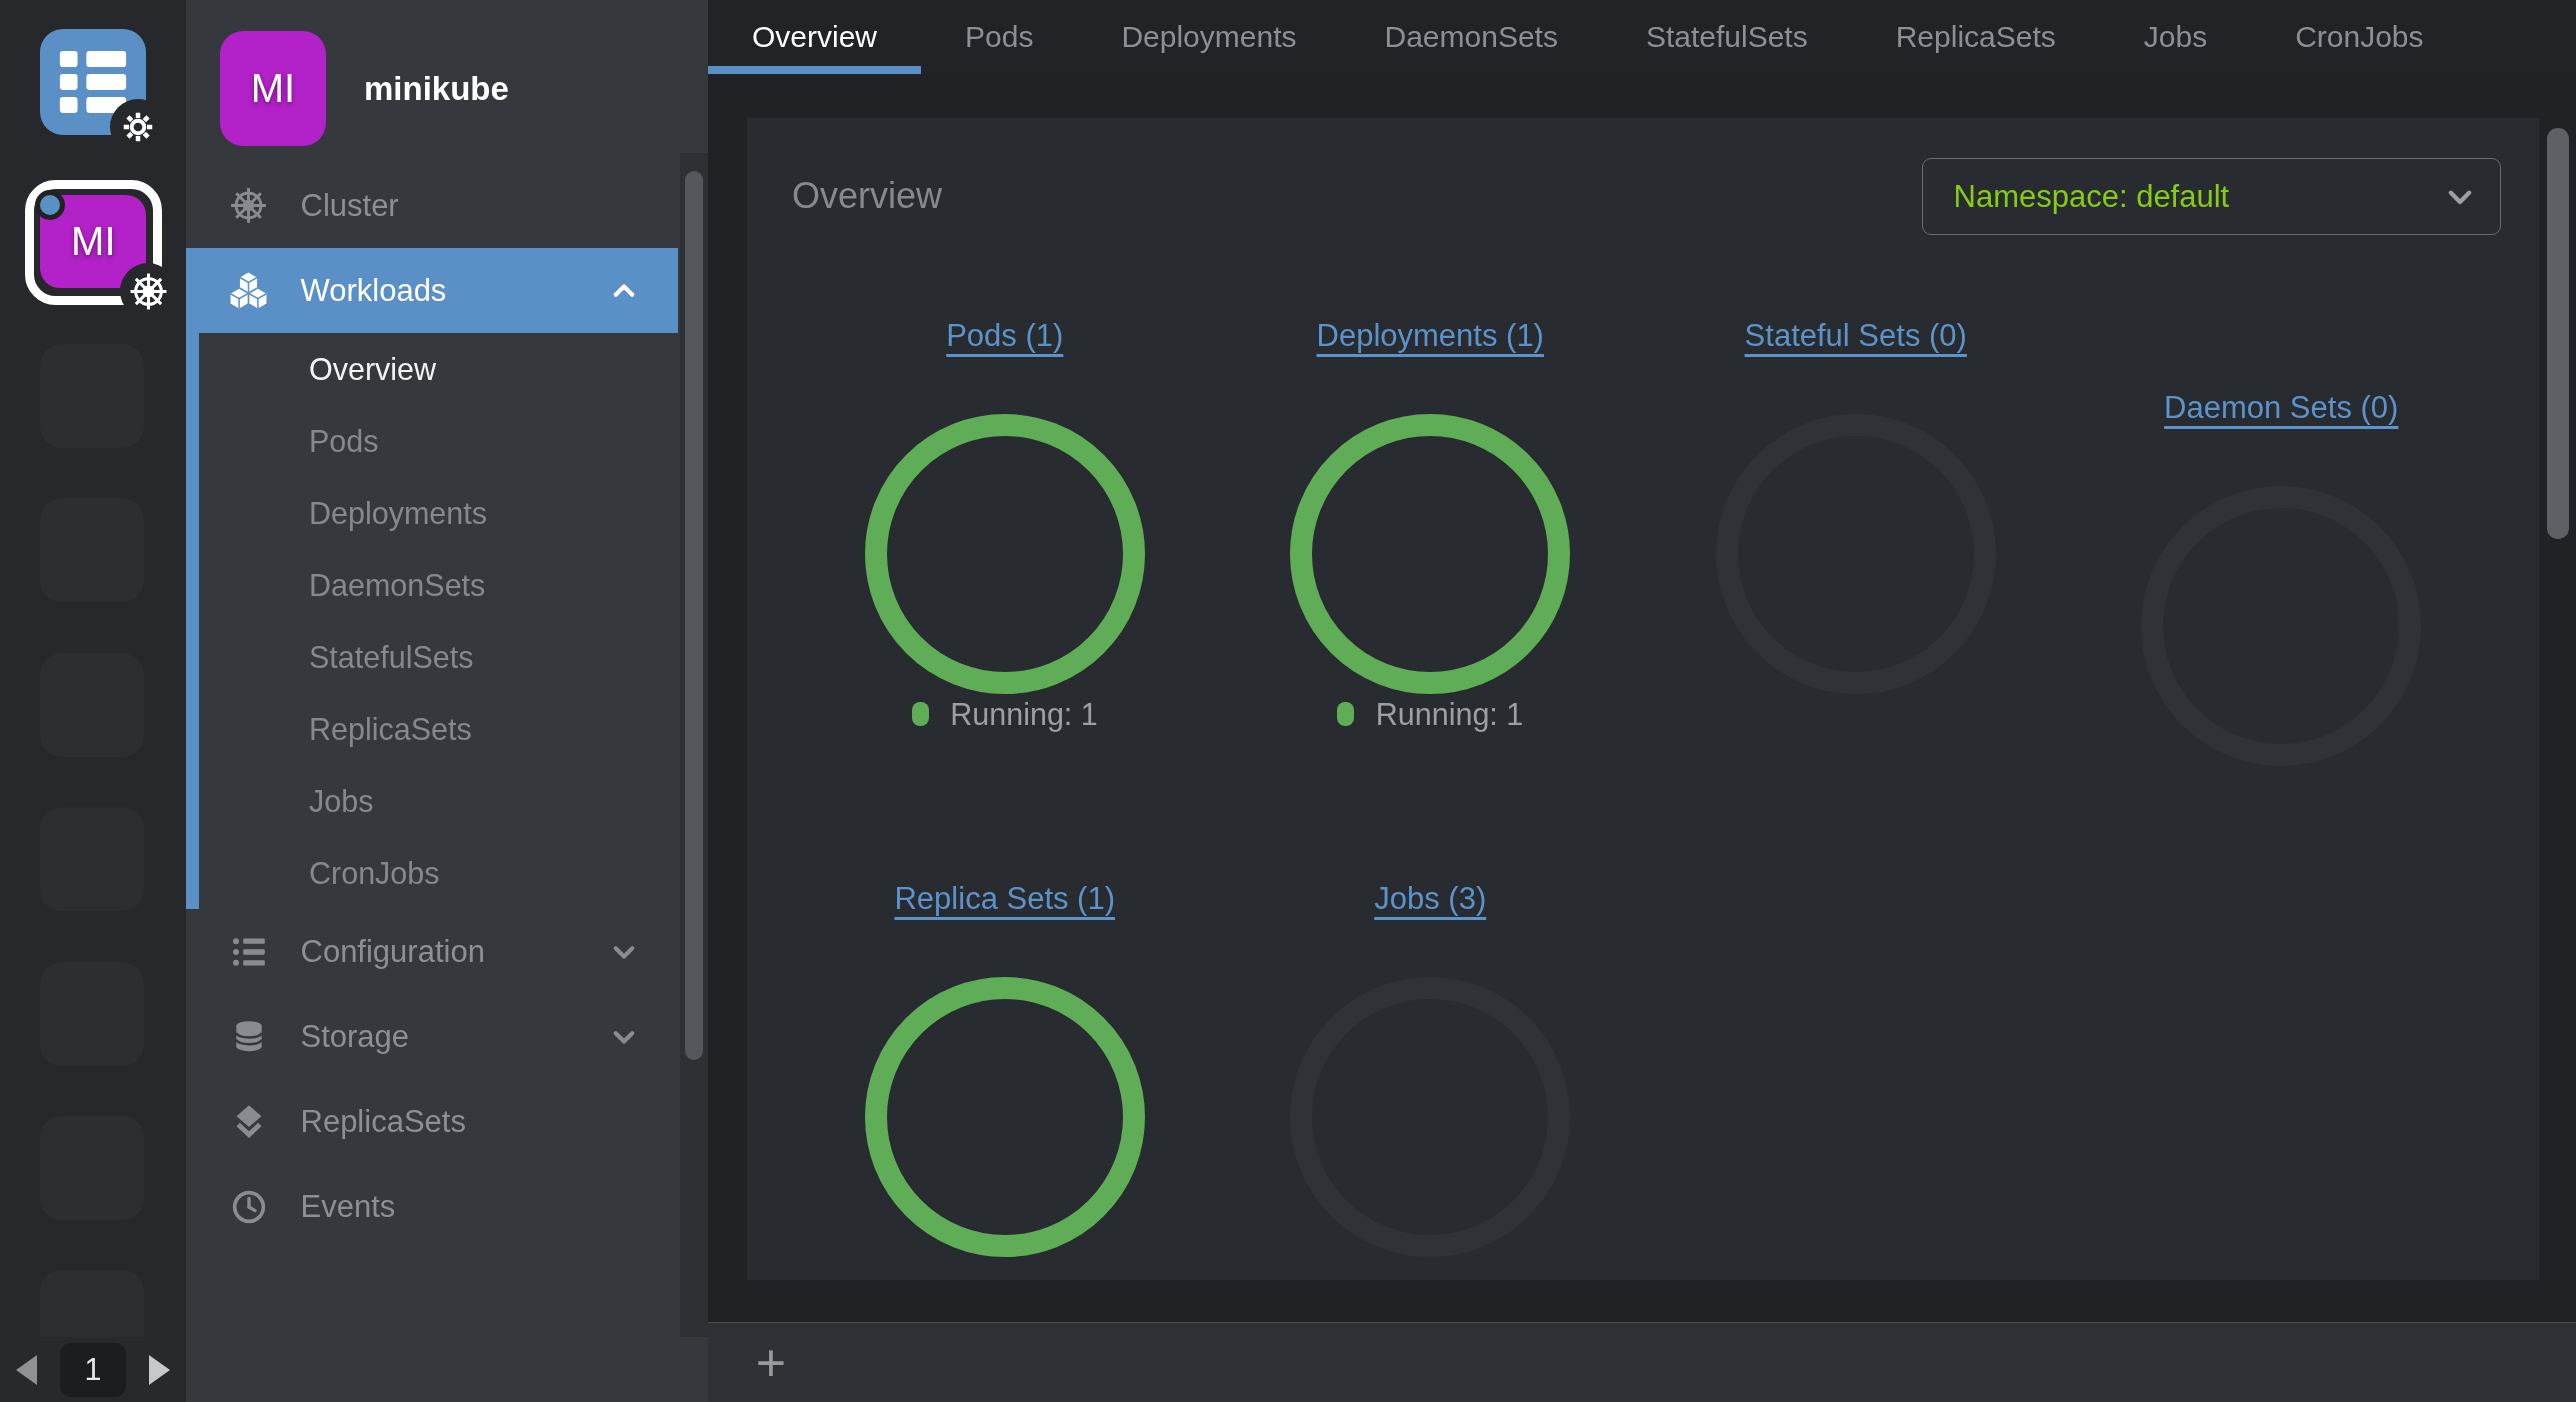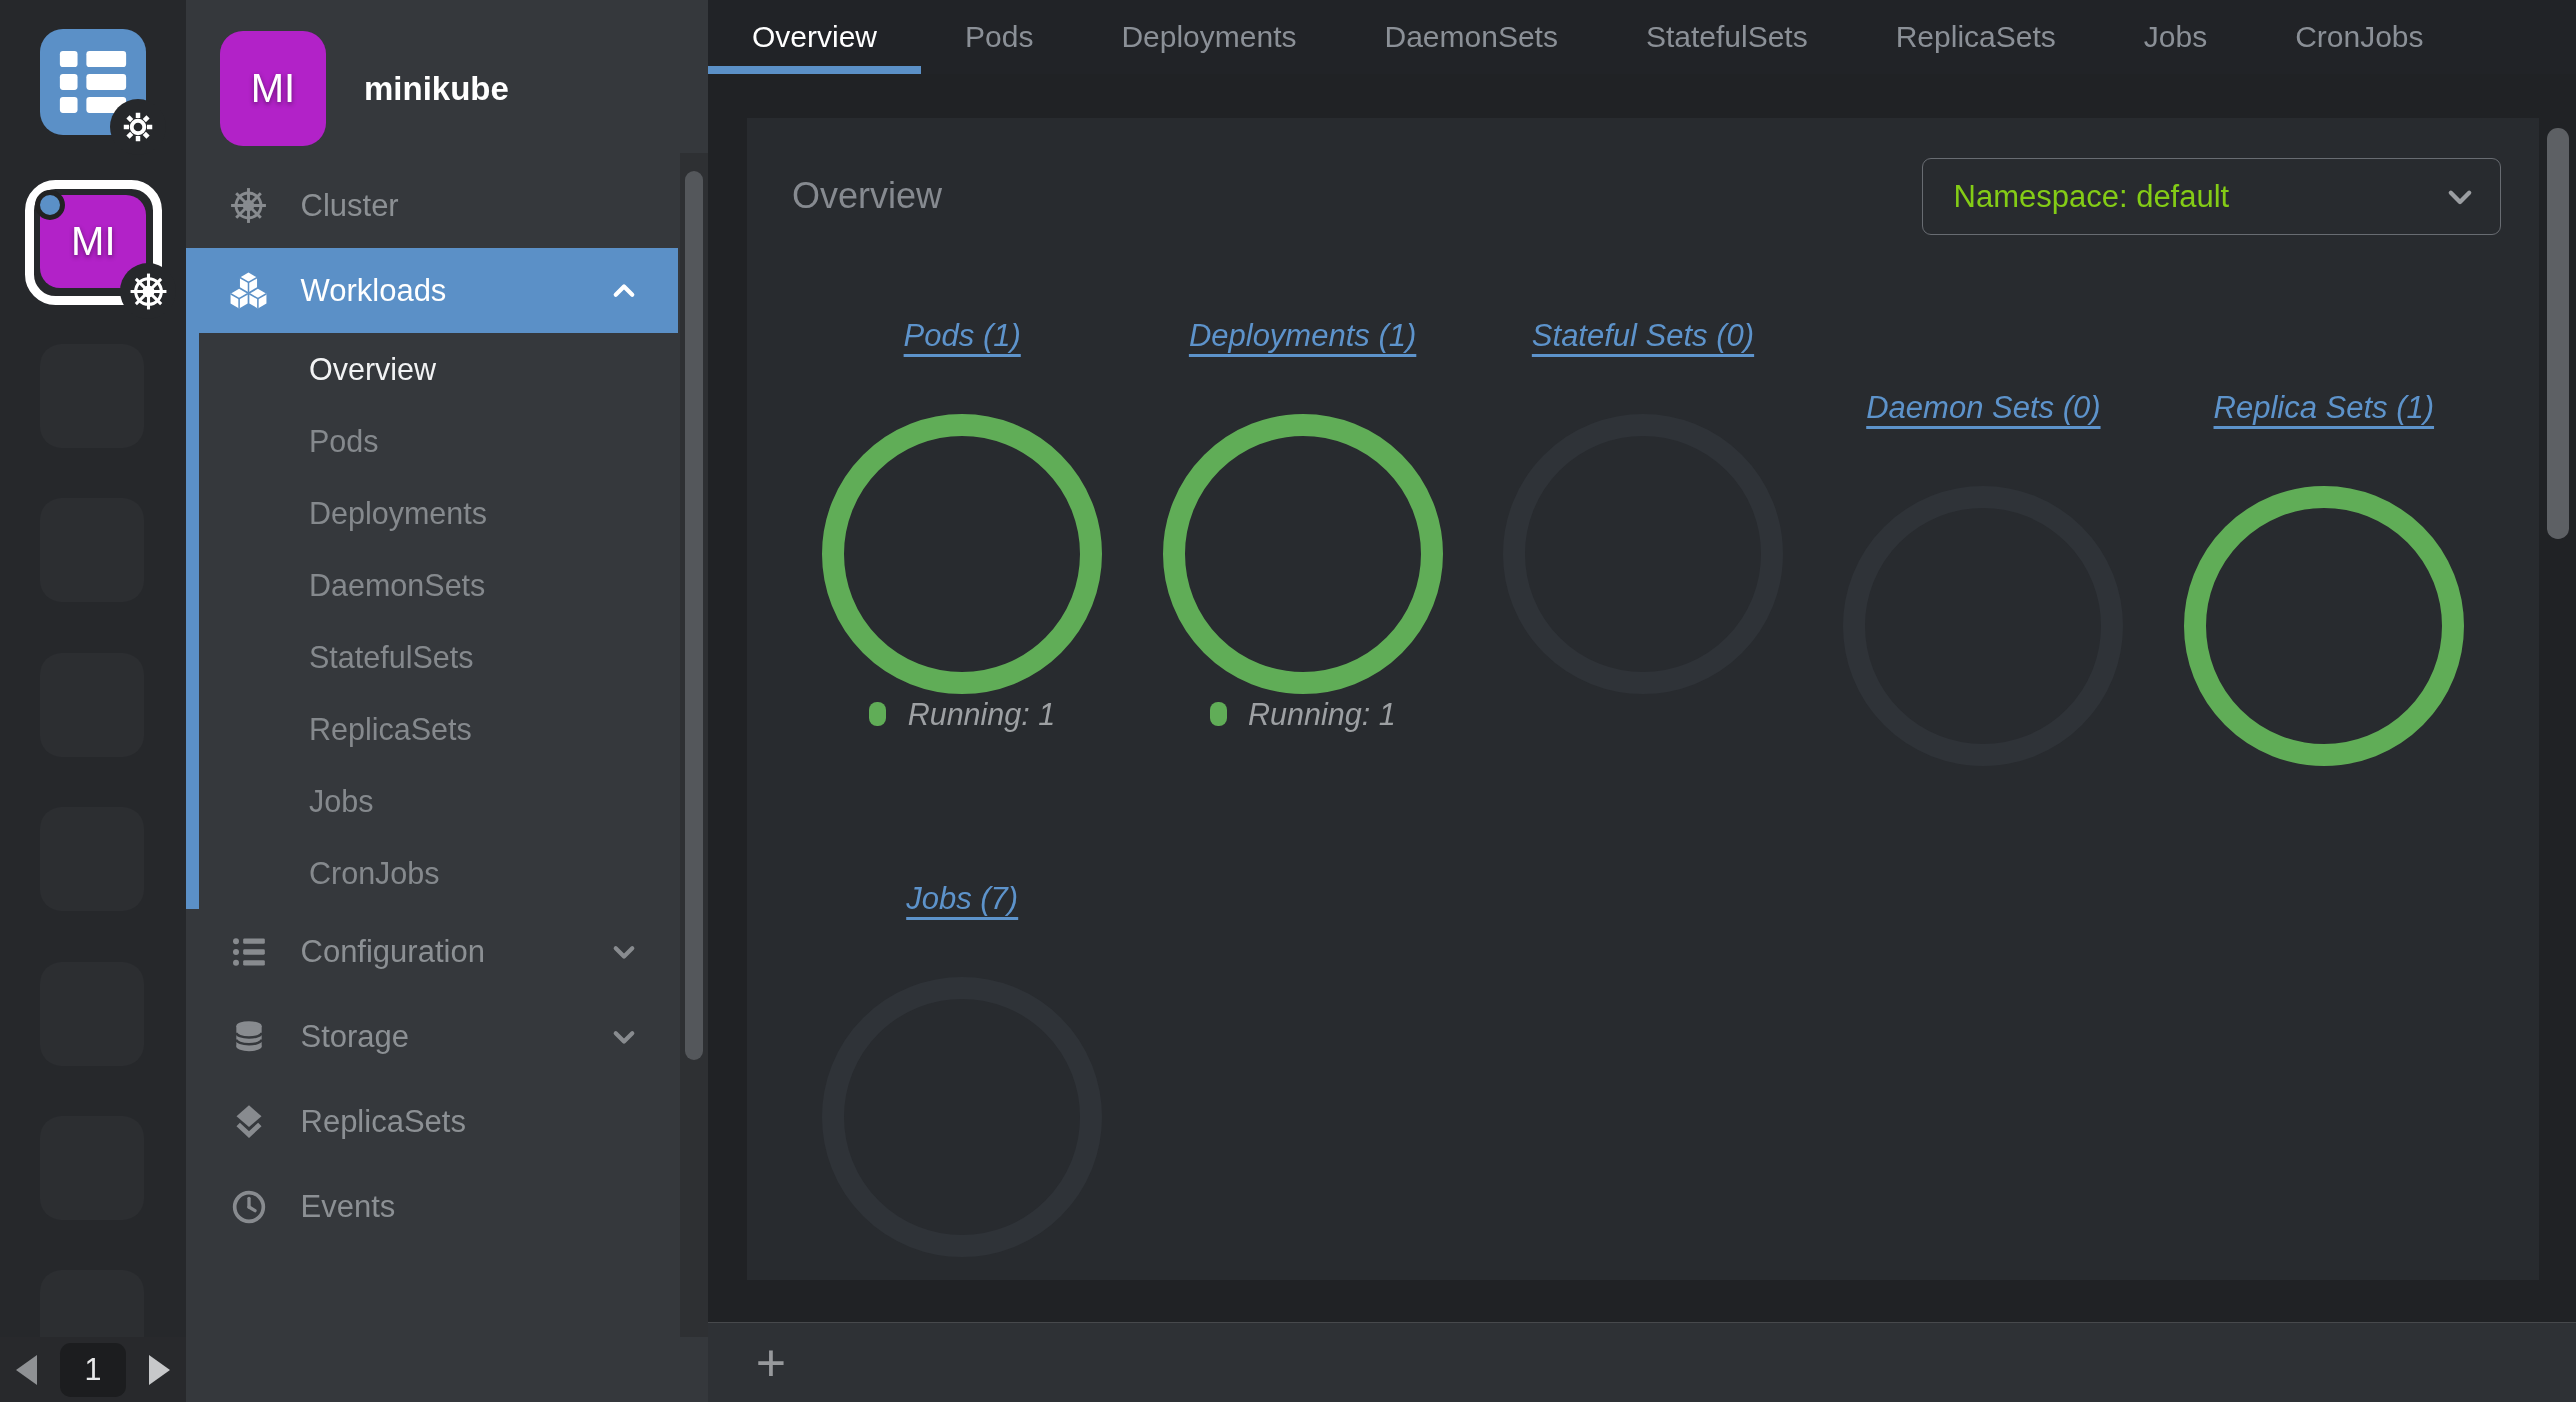--- a/index.html
+++ b/index.html
@@ -48,21 +48,21 @@
   .tab.active { color:#ffffff; }
   .tab.active::after { content:""; position:absolute; left:0; right:0; bottom:0; height:8px; background:#5b90c7; }
 
   .content { position:absolute; left:0; top:74px; right:0; bottom:80px; }
   .card { position:absolute; left:39px; top:44px; width:1792px; height:1162px; background:#282b2f; overflow:hidden; }
   .card-title { position:absolute; left:45px; top:57px; font-size:36px; color:#868a90; font-weight:400; }
   .ns-select { position:absolute; right:38px; top:40px; width:579px; height:77px; border:1.8px solid #686c72; border-radius:9px; display:flex; align-items:center; cursor:pointer; }
   .ns-select .ns-text { margin-left:30.5px; font-size:31px; color:#84cc16; }
   .ns-select .chev { position:absolute; right:20px; display:flex; }
 
-  .charts { position:absolute; left:45px; right:45px; top:180px; bottom:0; display:grid; grid-template-columns:1fr 1fr 1fr 1fr 1fr;font-style:italic; }
+  .charts { position:absolute; left:45px; right:45px; top:180px; bottom:0; display:grid; grid-template-columns:1fr 1fr 1fr 1fr; }
   .cell { display:flex; flex-direction:column; align-items:center; }
   .chart-link { margin-top:20px; height:45px; font-size:31px; color:#5d93cb; text-decoration:underline; text-decoration-thickness:2.7px; text-underline-offset:8px; cursor:pointer; }
   .row2 .chart-link { margin-top:92px; }
   .donut { margin-top:51px; width:280px; height:280px; border-radius:50%; border:22.4px solid #2f3338; }
   .legend { height:40px; display:flex; align-items:center; gap:21.5px; }
   .legend-bullet { width:17px; height:24px; border-radius:8px; background:#60ad57; }
   .legend-text { font-size:30.5px; color:#9da0a3; }
 
   .main-scroll-thumb { position:absolute; right:7.2px; top:54px; width:21.5px; height:411px; border-radius:10.8px; background:#5d6064; cursor:pointer; }
 
@@ -333,21 +333,21 @@
 
           <div class="cell row2">
             <a class="chart-link">Daemon Sets (0)</a>
             <div class="donut" style="border-color: rgb(47, 51, 56);"></div>
           </div>
           <div class="cell row2">
             <a class="chart-link">Replica Sets (1)</a>
             <div class="donut" style="border-color: rgb(96, 173, 87);"></div>
           </div>
           <div class="cell row2">
-            <a class="chart-link">Jobs (7)</a>
+            <a class="chart-link">Jobs (3)</a>
             <div class="donut" style="border-color: rgb(47, 51, 56);"></div>
           </div>
         </div>
       </section>
 
       <div class="main-scroll-thumb"></div>
     </div>
 
     <div class="bottombar">
       <button class="add-btn">+</button>

